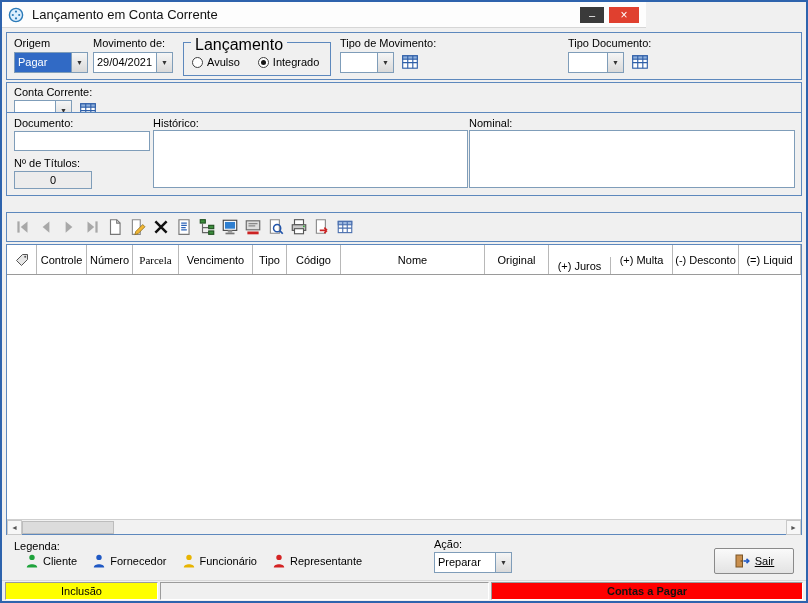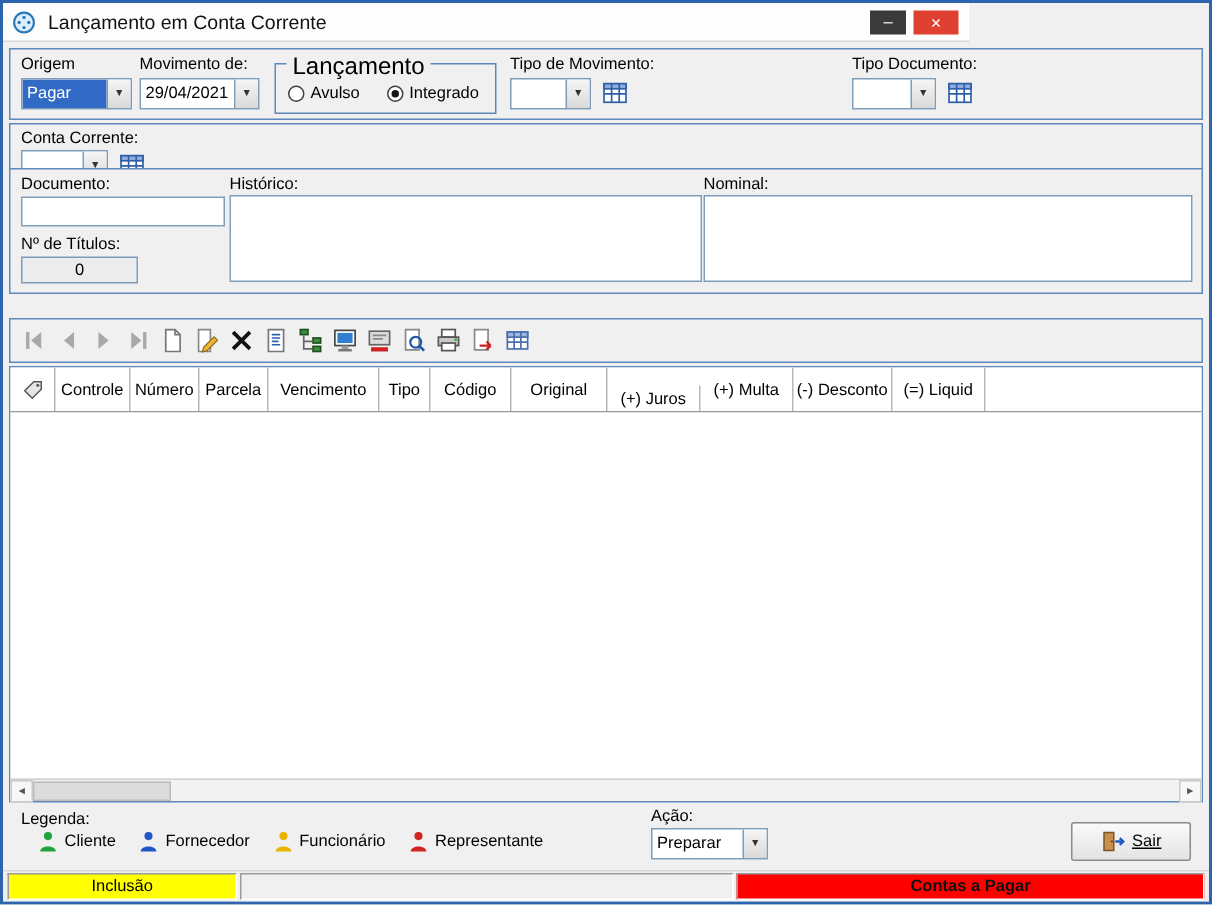--- a/index.html
+++ b/index.html
@@ -266,24 +266,25 @@
     <div class="panel" style="top:242px; height:291px;">
       <div class="grid-header">
         <span class="gh-cell" style="width:30px;">
           <svg width="14" height="14" viewBox="0 0 14 14">
               <path d="M1.5 7.5l6-6h5v5l-6 6z" fill="#e6e6e6" stroke="#555"></path>
               <circle cx="10.2" cy="3.8" r="1" fill="#555"></circle>
             </svg>
         </span>
         <span class="gh-cell" style="width:50px;">Controle</span>
         <span class="gh-cell" style="width:46px;">Número</span>
-        <span class="gh-cell" style="width:46px;">Parcela</span>
+        <span class="gh-cell" style="width:46px;font-family:Liberation Serif, serif;">Parcela</span>
         <span class="gh-cell" style="width:74px;">Vencimento</span>
         <span class="gh-cell" style="width:34px;">Tipo</span>
         <span class="gh-cell" style="width:54px;">Código</span>
+        <span class="gh-cell" style="width:144px;">Nome</span>
         <span class="gh-cell" style="width:64px;">Original</span>
         <span class="gh-cell" style="width:62px;margin-top:12px;">(+) Juros</span>
         <span class="gh-cell" style="width:62px;">(+) Multa</span>
         <span class="gh-cell" style="width:66px;">(-) Desconto</span>
         <span class="gh-cell" style="width:62px;">(=) Liquid</span>
       </div>
       <div class="grid-body"></div>
       <div class="hscroll">
         <span class="sb-btn">◄</span>
         <span class="sb-thumb"></span>

